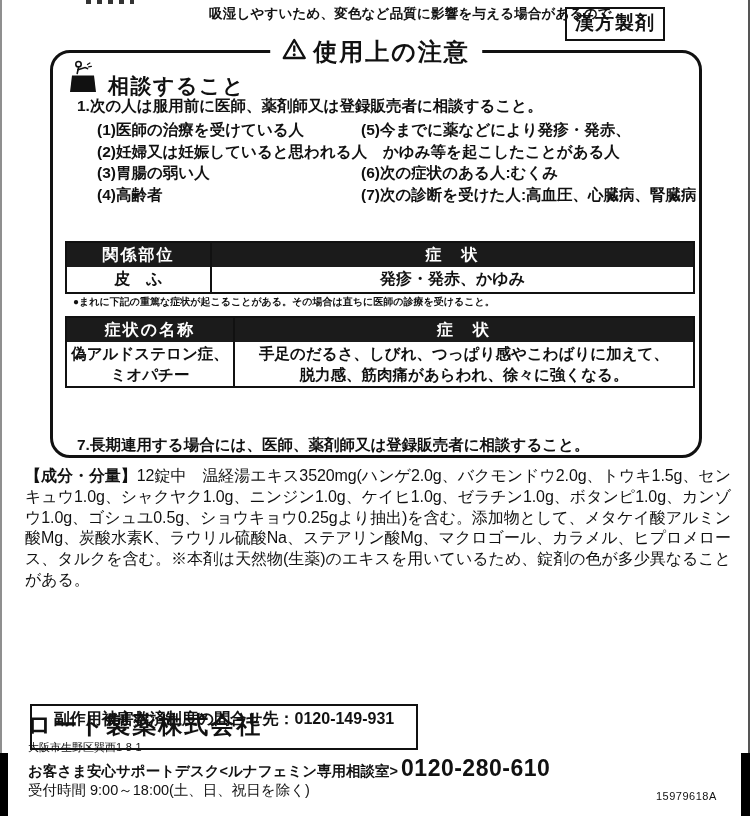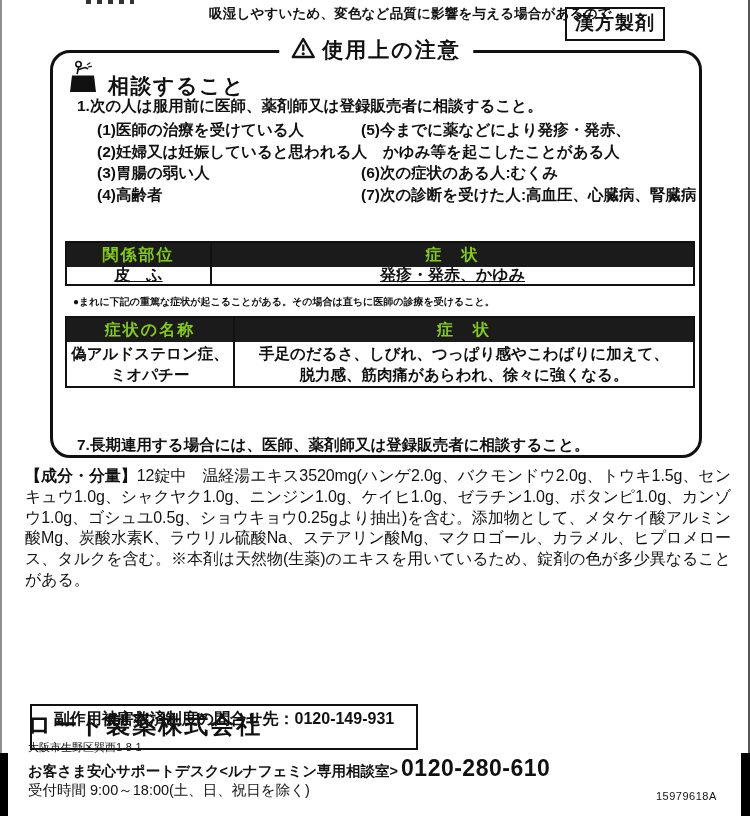--- a/index.html
+++ b/index.html
@@ -22,42 +22,42 @@
   
   .top-note  { left:209px; top:5px; font-size:13.5px; font-weight:700; letter-spacing:.2px; }
   .kanpo-badge { left:565px; top:7px; border:2.5px solid #111; padding:1px 8px 3px;
                  font-size:19px; font-weight:700; letter-spacing:1px; }
 
   
   .caution-box { left:50px; top:50px; width:652px; height:408px; box-sizing:border-box;
                  border:3px solid #111; border-radius:20px; background:#fff; }
   .caution-title { position:absolute; top:-17px; left:50%; transform:translateX(-50%);
                    background:#fff; padding:0 12px; display:flex; align-items:center; gap:7px;
-                   font-size:21px; font-weight:700; letter-spacing:2px; white-space:nowrap; }
+                   font-size:24px; font-weight:700; letter-spacing:2px; white-space:nowrap; }
   .consult-head { position:absolute; left:17px; top:7px; display:flex; align-items:flex-end; gap:9px; }
   .consult-head .label { font-size:21px; font-weight:700; letter-spacing:1.5px; line-height:1.1; }
 
   .line  { position:absolute; font-size:15.5px; font-weight:600; white-space:nowrap; letter-spacing:0; }
   .hang  { white-space:pre-line; padding-left:18px; text-indent:-18px; line-height:21px; }
   .sublist { position:absolute; font-size:15.5px; font-weight:600; }
   .sublist .sub-item { height:21.5px; line-height:21.5px; white-space:nowrap; }
   .sublist .sub-item.hang2 { height:43px; white-space:pre-line; padding-left:22px; text-indent:-22px; }
 
   
   .tbl  { position:absolute; left:12px; width:630px; box-sizing:border-box;
           border:2.5px solid #111; background:#fff; }
   .trow { display:flex; }
   .tcell{ display:flex; align-items:center; justify-content:center; text-align:center;
           font-size:16px; font-weight:600; box-sizing:border-box; }
-  .thead .tcell { background:#1b1b1b; color:#84cc16; letter-spacing:2px; }
+  .thead .tcell { background:#1b1b1b; color:#ffffff; letter-spacing:2px; }
   .tbl1 .c1 { width:145px; flex:none; border-right:2.5px solid #111; }
   .tbl2 .c1 { width:168px; flex:none; border-right:2.5px solid #111; }
   .c2 { flex:1; }
   .h22 { height:24px; }
-  .h25 { height:17px;text-decoration:underline; }
+  .h25 { height:25px; }
   .h44 { height:44px; line-height:21px; }
 
   
   .para { position:absolute; left:25px; width:706px; font-size:16px; font-weight:500;
           line-height:20.8px; text-align:justify; letter-spacing:-0.1px; }
   .para .plabel { font-weight:700; }
   .ingredients { top:466px; }
   .storage     { top:576px; }
 
   

